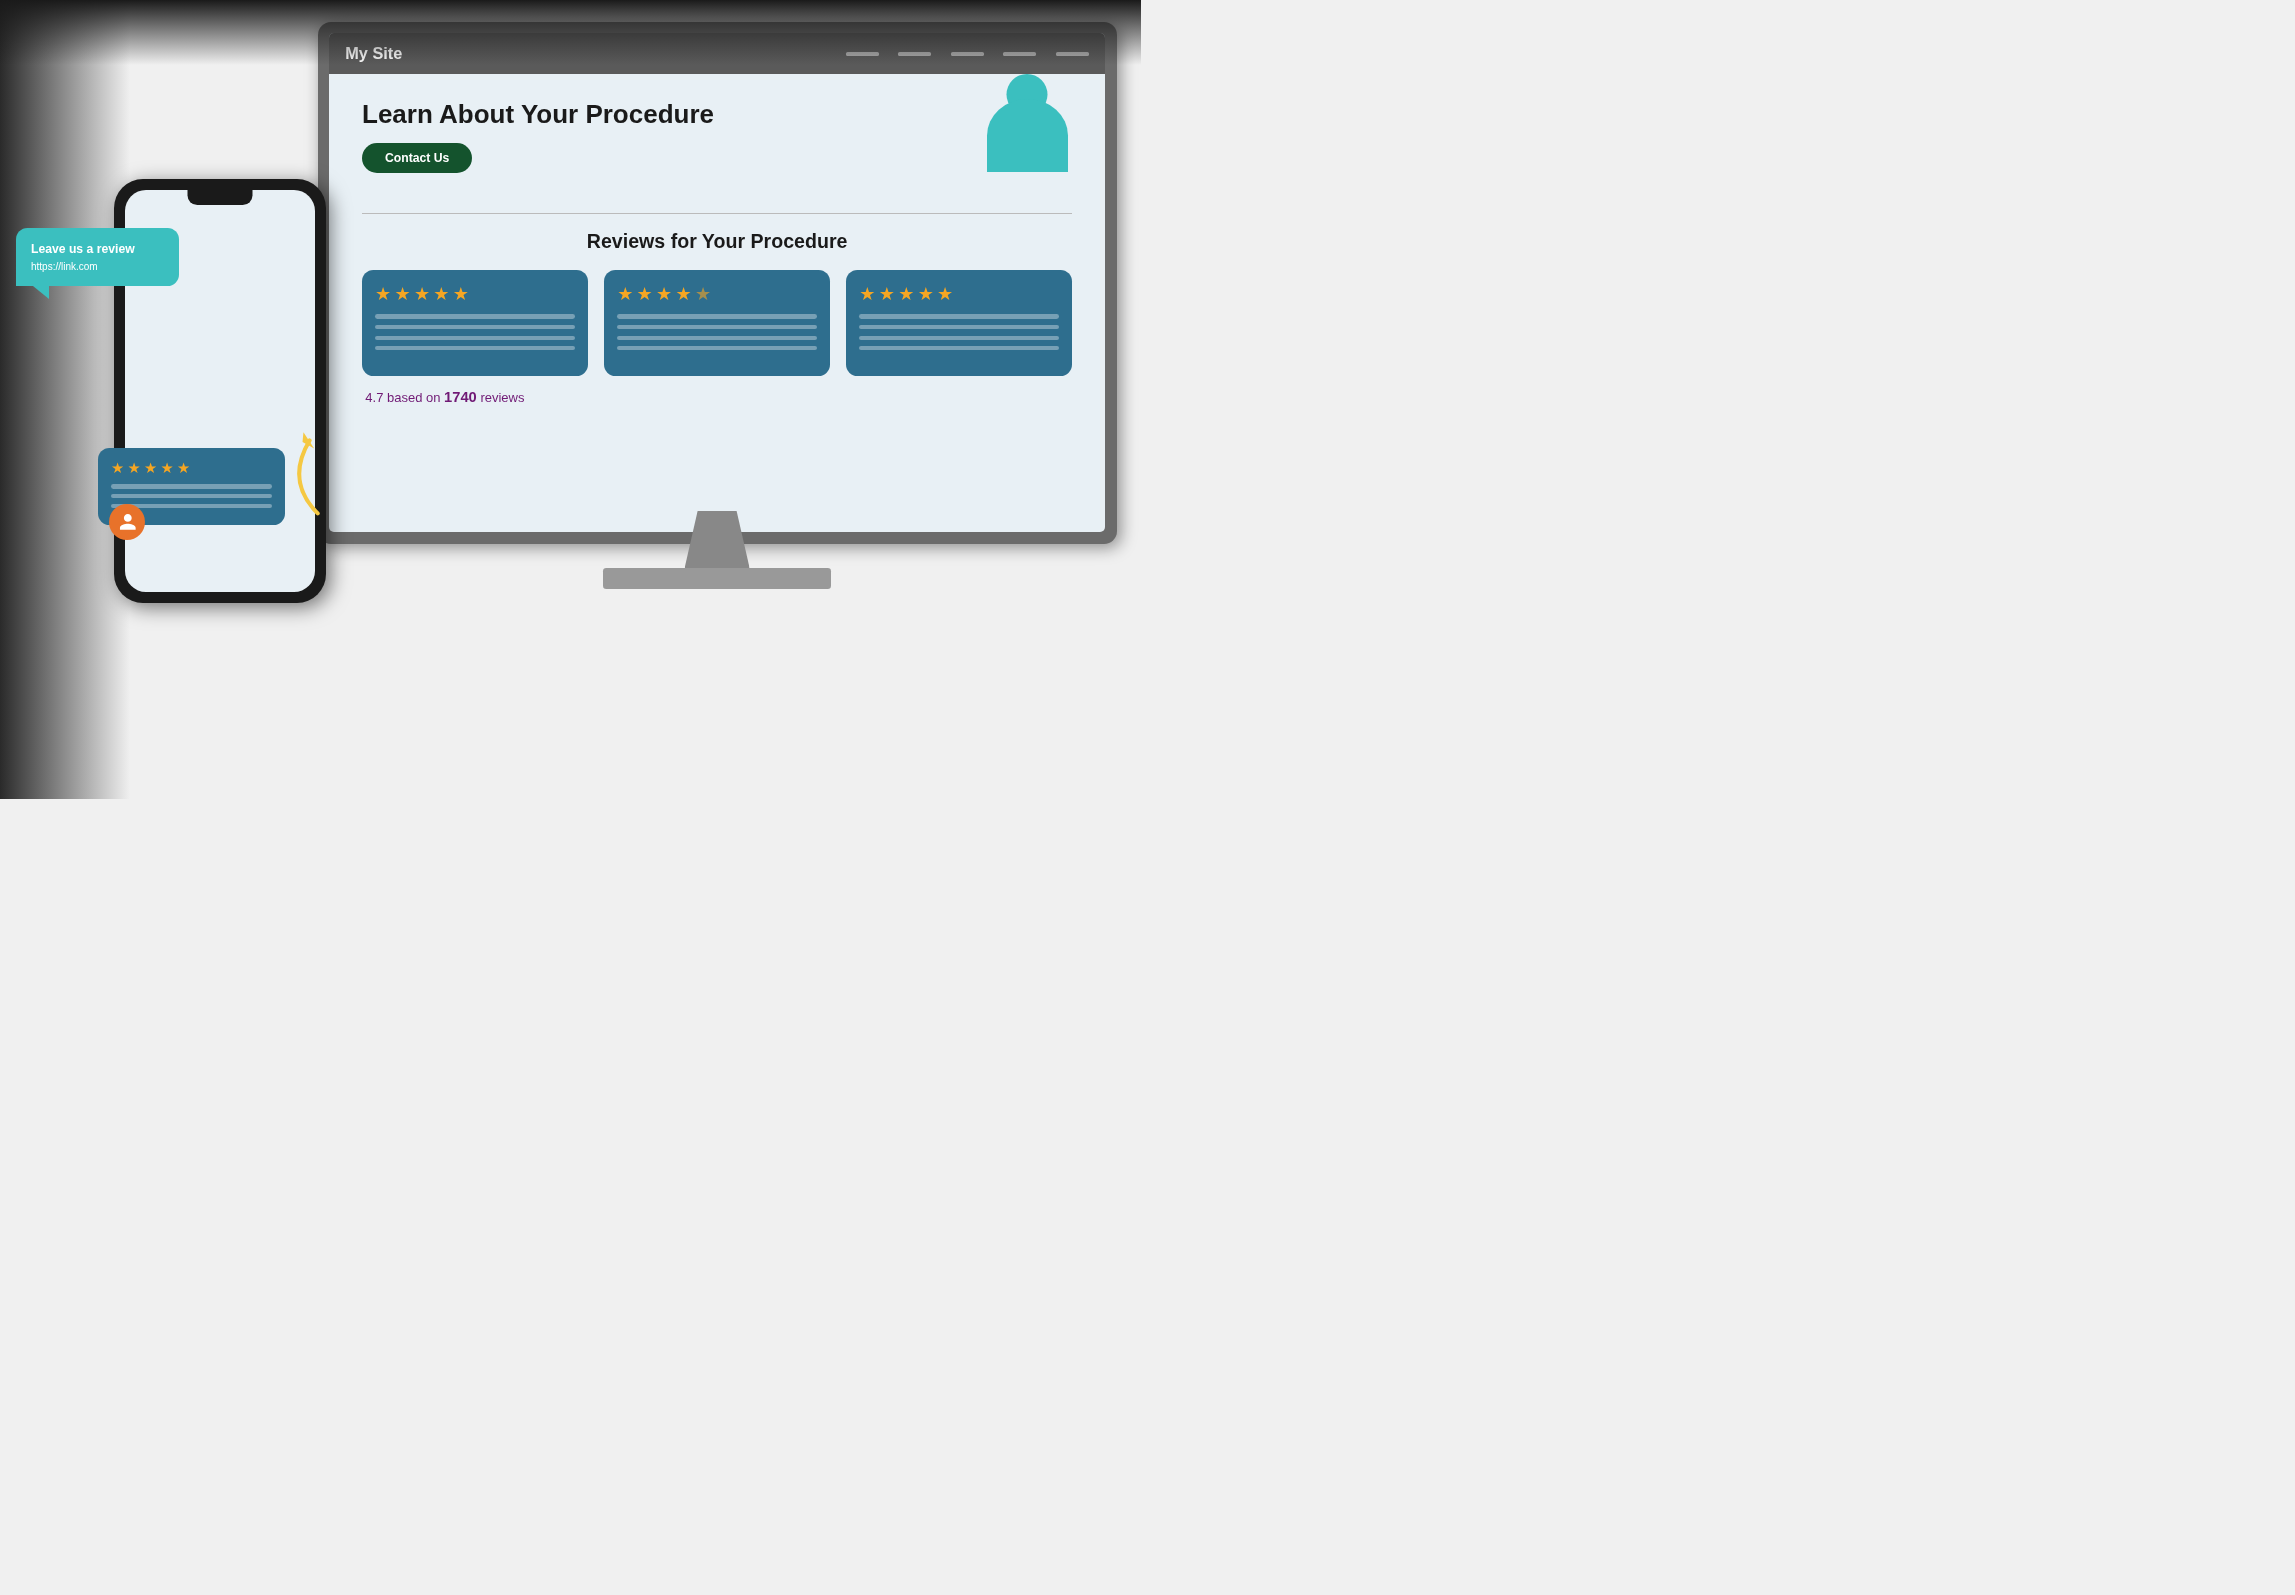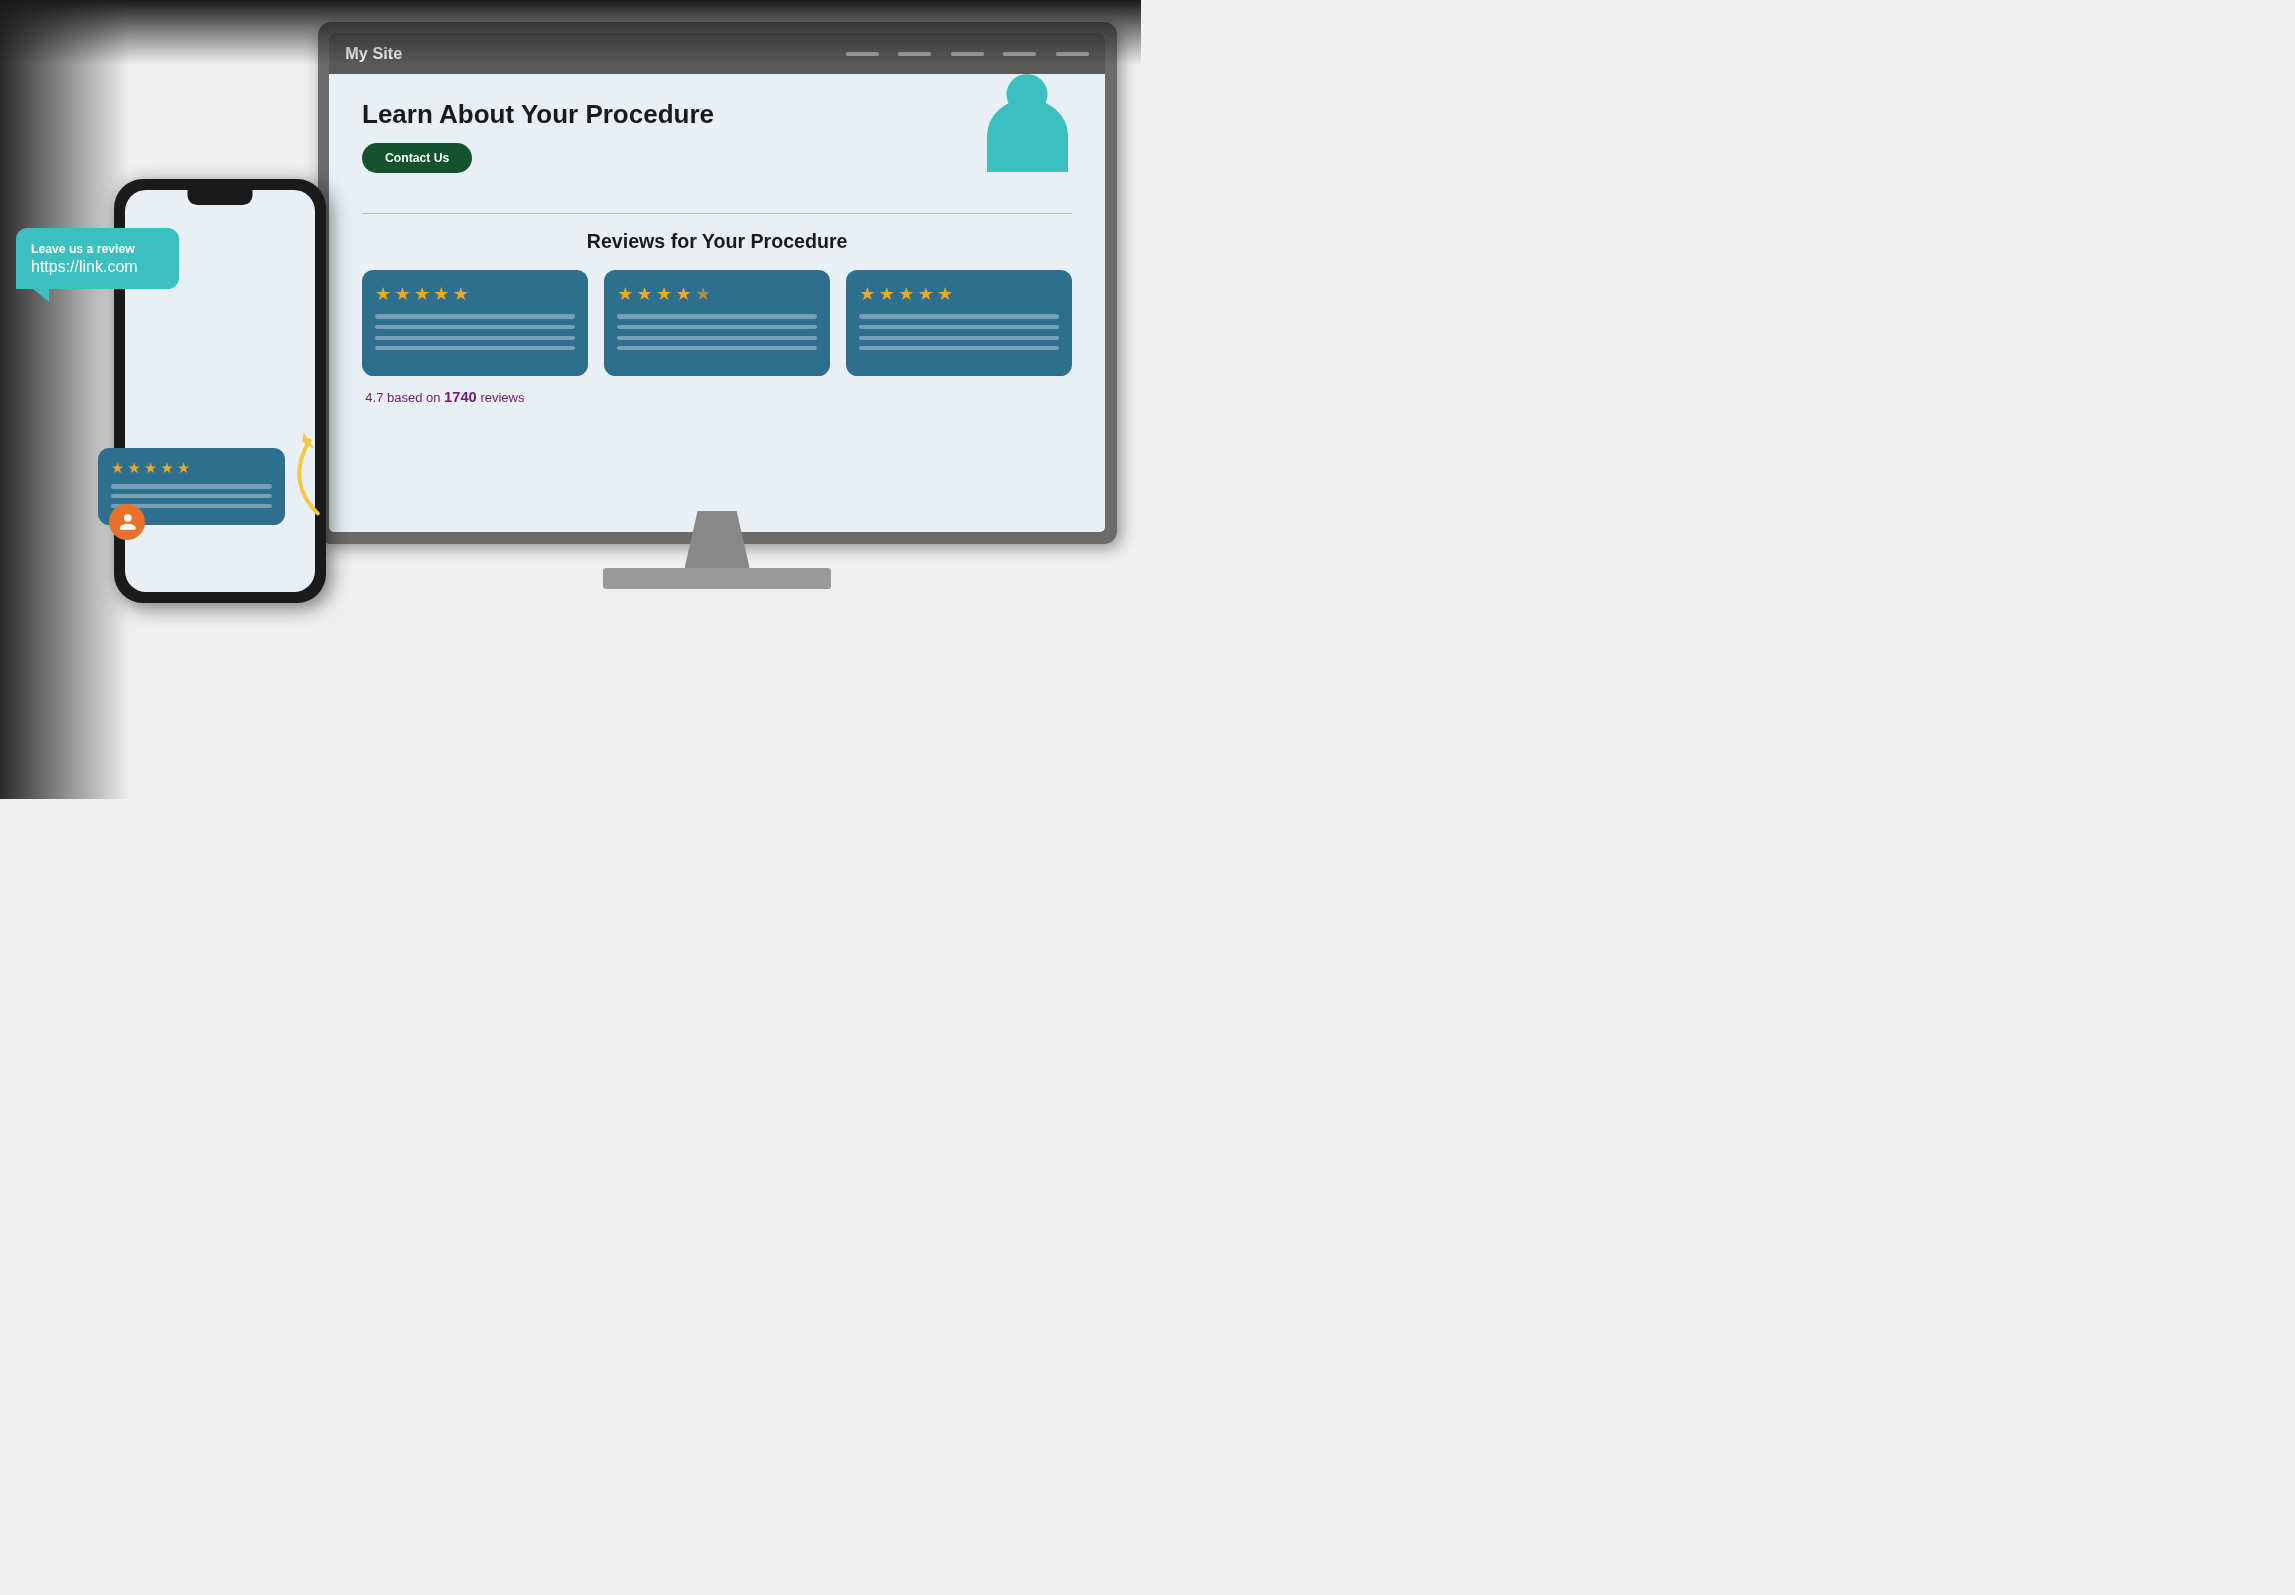--- a/index.html
+++ b/index.html
@@ -240,21 +240,21 @@
     }
     .chat-bubble-teal p {
       color: #fff;
       font-size: 12.2px;
       font-weight: 700;
       line-height: 1.4;
     }
     .chat-bubble-teal a {
       color: #fff;
       text-decoration: none;
-      font-size: 16px;
+      font-size: 10px;
       text-align: center;
     }
 
     
     .review-bubble {
       position: absolute;
       left: 98px;
       top: 448px;
       width: 187px;
       background: #2e6e8e;

